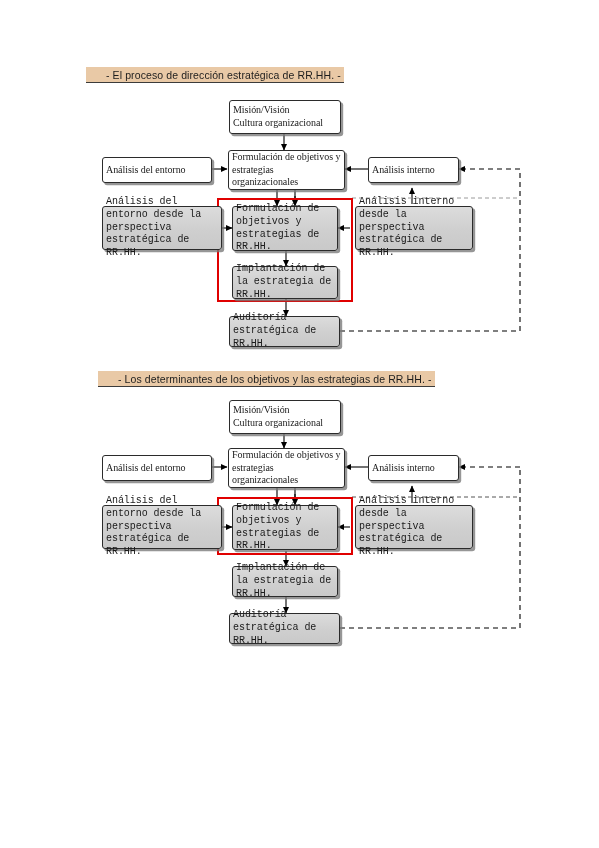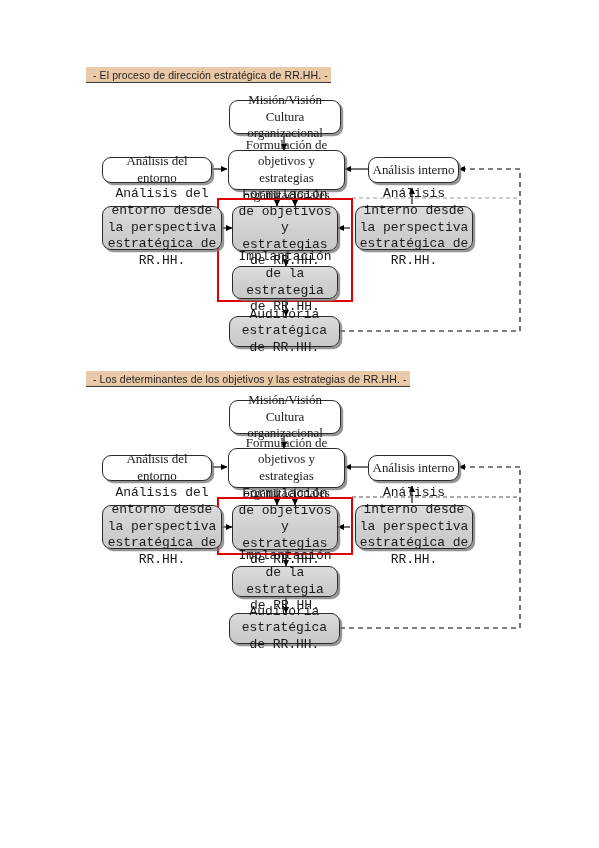--- a/index.html
+++ b/index.html
@@ -4,31 +4,31 @@
 <style>
   html,body{margin:0;padding:0;background:#ffffff;}
   body{width:599px;height:848px;position:relative;
        font-family:"Liberation Serif","DejaVu Serif",serif;color:#1a1a1a;}
   .page{position:absolute;inset:0;width:599px;height:848px;overflow:hidden;}
 
   
   .heading{position:absolute;background:#e9c9a6;color:#1d1d1d;
            font-family:"Liberation Sans","DejaVu Sans",sans-serif;
            font-size:10.5px;letter-spacing:.1px;white-space:nowrap;
-           padding:2px 3px 1px 7px;border-bottom:1px solid #3b3b3b;}
+           padding:2px 3px 1px 20px;border-bottom:1px solid #3b3b3b;}
 
   
   .diagram{position:absolute;left:0;top:0;width:599px;}
   .svg-layer{position:absolute;left:0;top:0;overflow:visible;}
 
   
   .node{position:absolute;box-sizing:border-box;
         display:flex;align-items:center;justify-content:center;
-        text-align:center;border:1px solid #2b2b2b;border-radius:9px;
-        font-size:13px;line-height:1.28;letter-spacing:-.05px;
+        border:1px solid #2b2b2b;border-radius:3px;
+        font-size:10px;line-height:1.28;letter-spacing:-.05px;
         padding:2px 3px;
         box-shadow:2.2px 2.2px 0 0 rgba(120,120,120,.78);}
   .node span{display:block;width:100%;}
   .node.white{background:#ffffff;}
   .node.grey{background:#d4d4d4;background:linear-gradient(180deg,#dcdcdc 0%,#cfcfcf 55%,#c9c9c9 100%);font-family:Liberation Mono, monospace;}
 
   
   .redbox{position:absolute;border:2.4px solid #e00000;box-sizing:border-box;
           background:transparent;}
 </style>
@@ -120,21 +120,21 @@
 
     <div class="node grey" style="left:232px;top:266px;width:106px;height:33px;">
       <span>Implantación de la estrategia de RR.HH.</span>
     </div>
 
     <div class="node grey" style="left:229px;top:316px;width:111px;height:31px;">
       <span>Auditoría estratégica de RR.HH.</span>
     </div>
   </div>
 
-  <div class="heading" style="left:86px;top:371px;">- Los determinantes de los objetivos y las estrategias de RR.HH. -</div>
+  <div class="heading" style="left:98px;top:371px;">- Los determinantes de los objetivos y las estrategias de RR.HH. -</div>
 
   <div class="diagram" style="top:0;">
 
     <svg class="svg-layer" width="599" height="848" style="top:0;">
       <defs>
         <marker id="ah2" markerWidth="7" markerHeight="7" refX="6" refY="3" orient="auto" markerUnits="userSpaceOnUse">
           <path d="M0,0 L6.5,3 L0,6 z" fill="#000"></path>
         </marker>
       </defs>
       <g stroke="#000" stroke-width="1.1" fill="none" marker-end="url(#ah2)">

